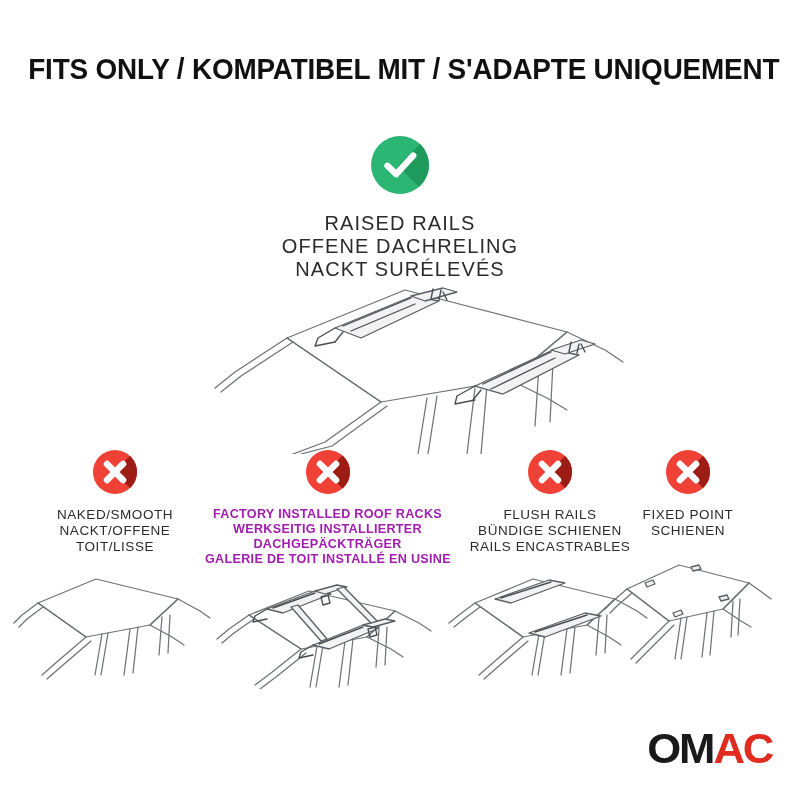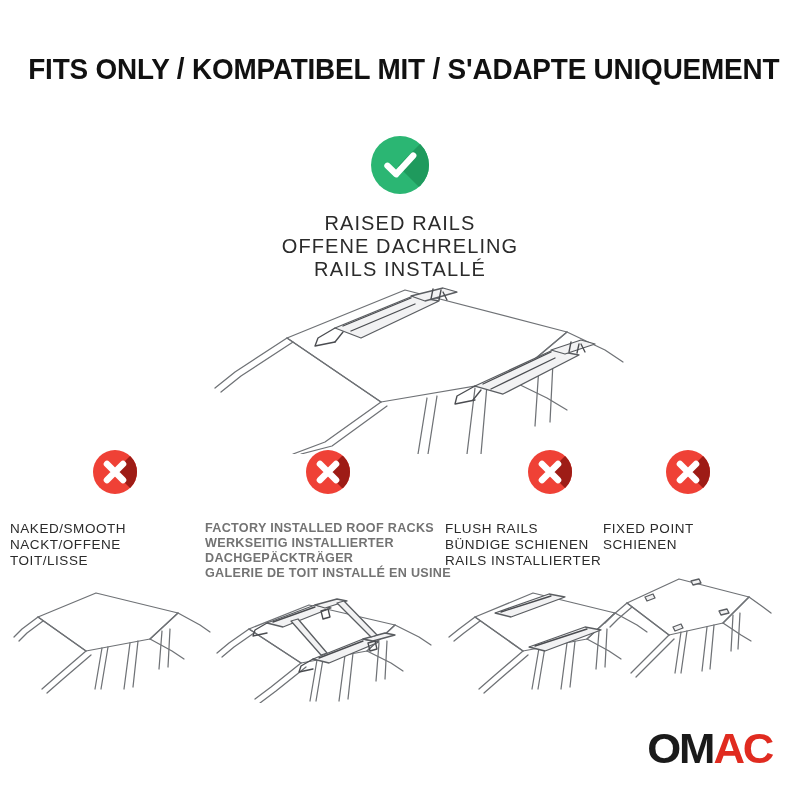--- a/index.html
+++ b/index.html
@@ -129,34 +129,35 @@
     height: 350px;
   }
   .col {
     position: absolute;
     top: 0;
   }
   .col .badge-wrap { text-align: center; }
   .col .badge { width: 44px; height: 44px; }
 
   .col-labels {
-    margin-top: 23px;
+    margin-top: 9px;
+    text-align: center;
   }
   .col-labels .label-line {
     font-size: 13.5px;
     line-height: 16px;
     letter-spacing: 0.55px;
     color: #2b2b2b;
   }
   .col.dense .col-labels .label-line {
     font-size: 12.6px;
     line-height: 15px;
     letter-spacing: 0.3px;
     font-weight: bold;
-    color: #737373;
+    color: #a21caf;
   }
 
   .col-illo {
     margin-top: 8px;
     width: 100%;
     height: 115px;
   }
   .col-illo svg { width: 100%; height: 100%; display: block; }
 
   
@@ -225,21 +226,21 @@
   <div class="primary-block">
     <div class="badge green">
       <span class="shadow"></span>
       <svg viewBox="0 0 58 58" aria-hidden="true">
         <path d="M16.5 29.8 L25.2 38.2 L42.2 19.6" fill="none" stroke="#ffffff" stroke-width="6.4" stroke-linecap="round" stroke-linejoin="round"></path>
       </svg>
     </div>
     <div class="label-block">
       <span class="label-line">RAISED RAILS</span>
       <span class="label-line">OFFENE DACHRELING</span>
-      <span class="label-line">RAILS INSTALLÉ</span>
+      <span class="label-line">NACKT SURÉLEVÉS</span>
     </div>
   </div>
 
   <div class="hero-illo">
     <svg viewBox="0 0 450 178" aria-hidden="true">
 
       <path class="roof-fill" d="M112 62 L230 14 L392 56 L335 104 L206 126 Z"></path>
 
       <path class="roof-line" d="M112 62 L60 96 L40 112"></path>
       <path class="roof-line" d="M118 66 L66 100 L46 116"></path>
@@ -376,21 +377,21 @@
         <div class="badge red">
           <span class="shadow"></span>
           <svg viewBox="0 0 44 44" aria-hidden="true">
             <path d="M14 14 L30 30 M30 14 L14 30" fill="none" stroke="#ffffff" stroke-width="6.6" stroke-linecap="round"></path>
           </svg>
         </div>
       </div>
       <div class="col-labels">
         <span class="label-line">FLUSH RAILS</span>
         <span class="label-line">BÜNDIGE SCHIENEN</span>
-        <span class="label-line">RAILS INSTALLIERTER</span>
+        <span class="label-line">RAILS ENCASTRABLES</span>
       </div>
       <div class="col-illo">
         <svg viewBox="0 0 210 120" aria-hidden="true">
           <path class="roof-fill" d="M30 40 L88 16 L170 36 L142 62 L78 74 Z"></path>
           <path class="roof-line" d="M30 40 L14 52 L4 60"></path>
           <path class="roof-line" d="M35 44 L19 56 L9 64"></path>
           <path class="roof-line" d="M78 74 L50 98 L34 112"></path>
           <path class="roof-line" d="M83 78 L55 102 L39 116"></path>
           <path class="roof-line" d="M30 40 L78 74"></path>
           <path class="roof-line" d="M170 36 L192 48 L202 55"></path>

